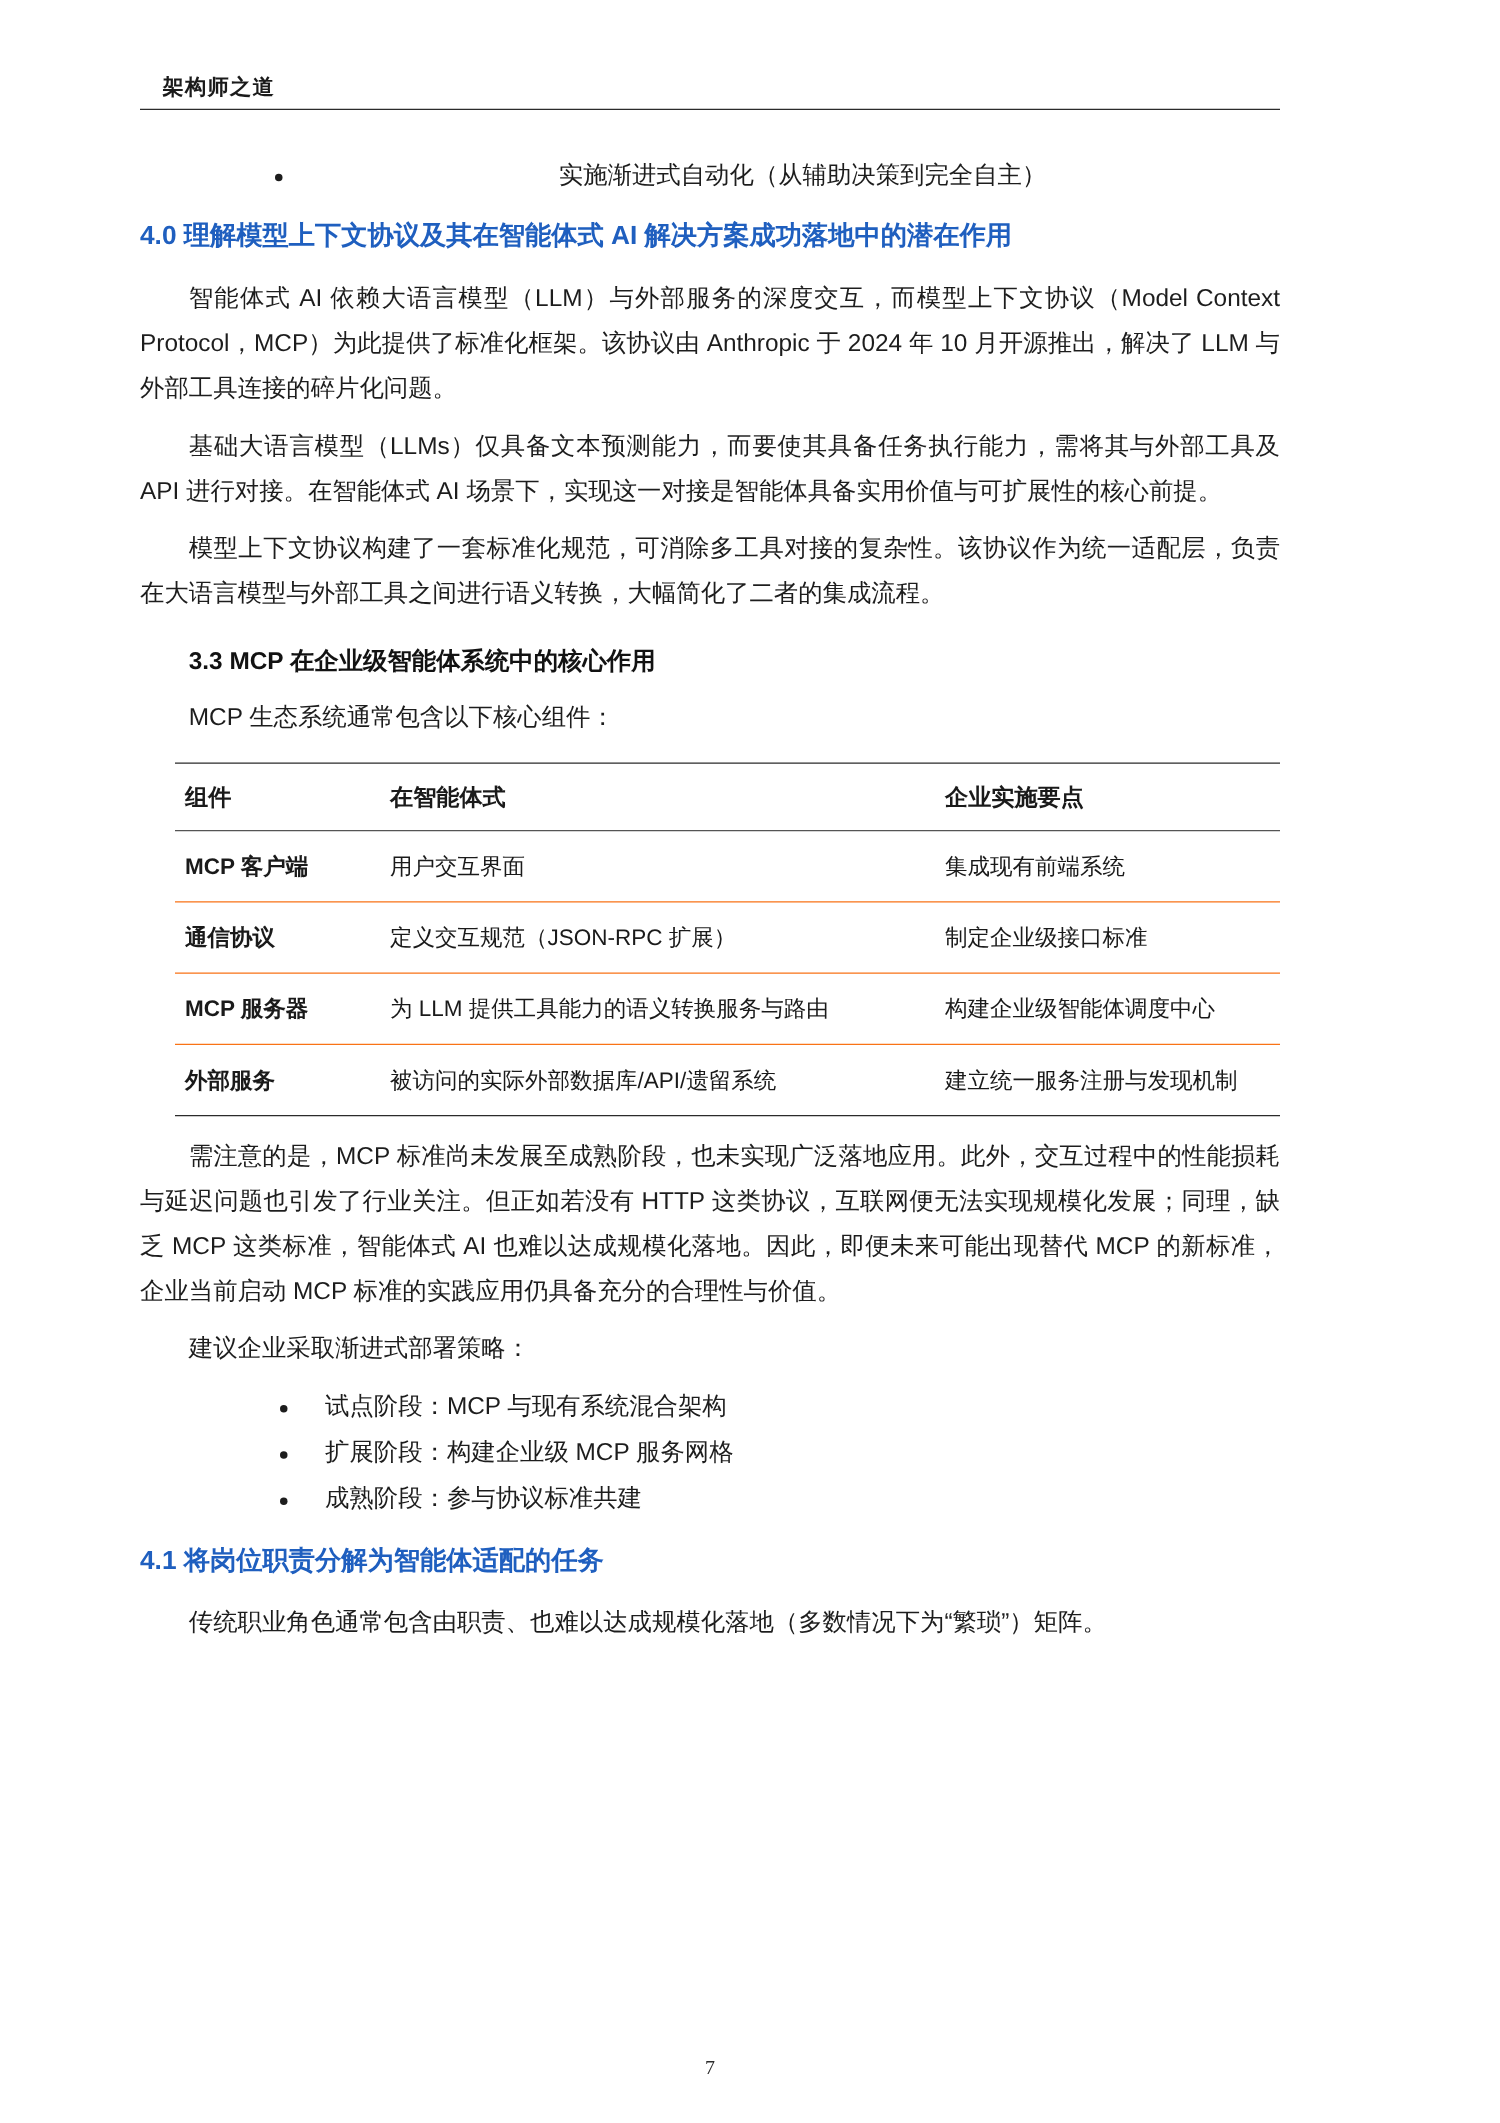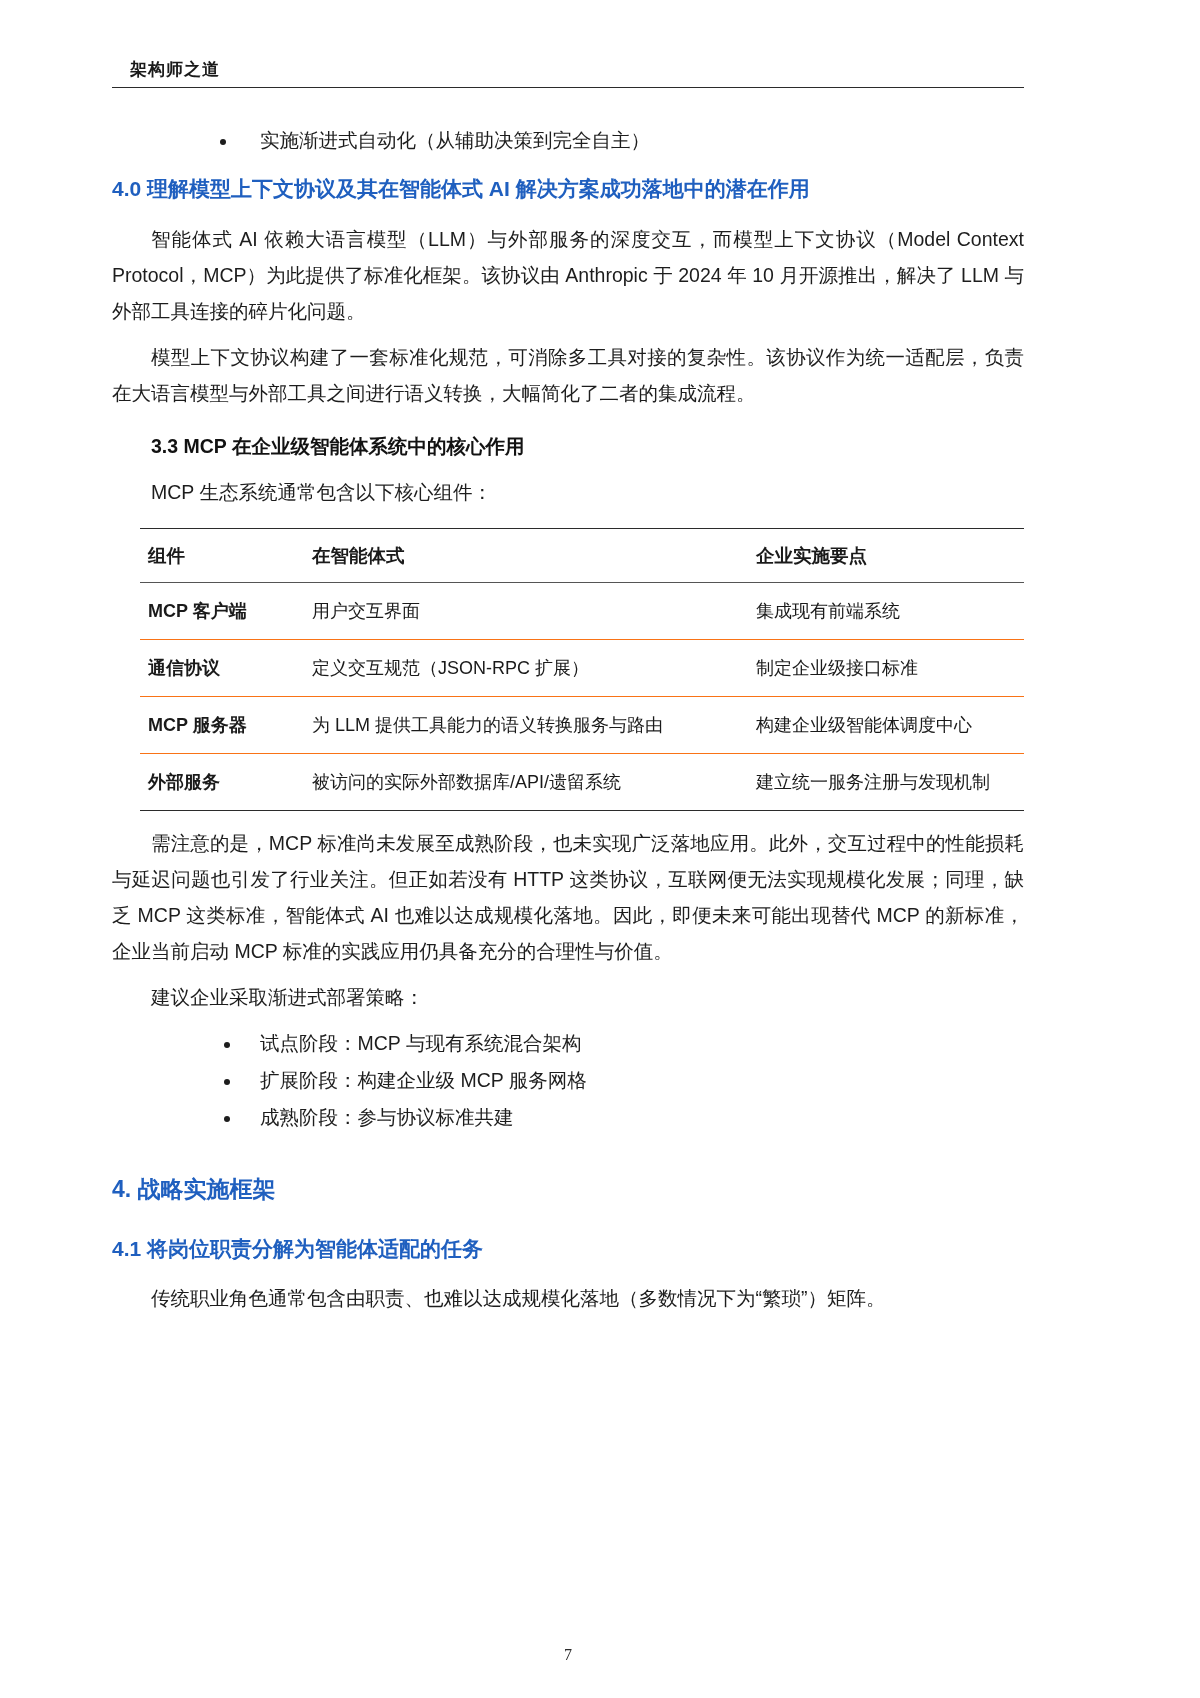--- a/index.html
+++ b/index.html
@@ -84,20 +84,21 @@
     position: absolute;
     left: 112px;
     top: 17px;
     width: 6px;
     height: 6px;
     background: #1d1d1d;
     border-radius: 50%;
   }
   ul.bullets.top-list li {
     padding-left: 148px;
+    text-align: center;
   }
   ul.bullets.top-list li::before {
     left: 108px;
   }
   
   table.mcp-table {
     width: 100%;
     border-collapse: collapse;
     margin: 18px 0 14px 28px;
     width: calc(100% - 28px);
@@ -153,20 +154,21 @@
   <div class="header">架构师之道</div>
   <div class="header-rule"></div>
 
   <ul class="bullets top-list">
     <li>实施渐进式自动化（从辅助决策到完全自主）</li>
   </ul>
 
   <h2 class="heading-blue">4.0 理解模型上下文协议及其在智能体式 AI 解决方案成功落地中的潜在作用</h2>
 
   <p class="body-text">智能体式 AI 依赖大语言模型（LLM）与外部服务的深度交互，而模型上下文协议（Model Context Protocol，MCP）为此提供了标准化框架。该协议由 Anthropic 于 2024 年 10 月开源推出，解决了 LLM 与外部工具连接的碎片化问题。</p>
+  <p class="body-text">基础大语言模型（LLMs）仅具备文本预测能力，而要使其具备任务执行能力，需将其与外部工具及 API 进行对接。在智能体式 AI 场景下，实现这一对接是智能体具备实用价值与可扩展性的核心前提。</p>
   <p class="body-text">模型上下文协议构建了一套标准化规范，可消除多工具对接的复杂性。该协议作为统一适配层，负责在大语言模型与外部工具之间进行语义转换，大幅简化了二者的集成流程。</p>
 
   <h3 class="heading-black">3.3 MCP 在企业级智能体系统中的核心作用</h3>
 
   <p class="body-text">MCP 生态系统通常包含以下核心组件：</p>
 
   <table class="mcp-table">
     <thead>
       <tr>
         <th class="col-comp">组件</th>
@@ -201,19 +203,18 @@
   <p class="body-text">需注意的是，MCP 标准尚未发展至成熟阶段，也未实现广泛落地应用。此外，交互过程中的性能损耗与延迟问题也引发了行业关注。但正如若没有 HTTP 这类协议，互联网便无法实现规模化发展；同理，缺乏 MCP 这类标准，智能体式 AI 也难以达成规模化落地。因此，即便未来可能出现替代 MCP 的新标准，企业当前启动 MCP 标准的实践应用仍具备充分的合理性与价值。</p>
 
   <p class="body-text">建议企业采取渐进式部署策略：</p>
 
   <ul class="bullets">
     <li>试点阶段：MCP 与现有系统混合架构</li>
     <li>扩展阶段：构建企业级 MCP 服务网格</li>
     <li>成熟阶段：参与协议标准共建</li>
   </ul>
 
-  <h2 class="heading-blue big">4. 战略实施框架</h2>
   <h2 class="heading-blue">4.1 将岗位职责分解为智能体适配的任务</h2>
   <p class="body-text">传统职业角色通常包含由职责、也难以达成规模化落地（多数情况下为“繁琐”）矩阵。</p>
 
   <div class="page-number">7</div>
 
 </div>
 
 </body></html>

